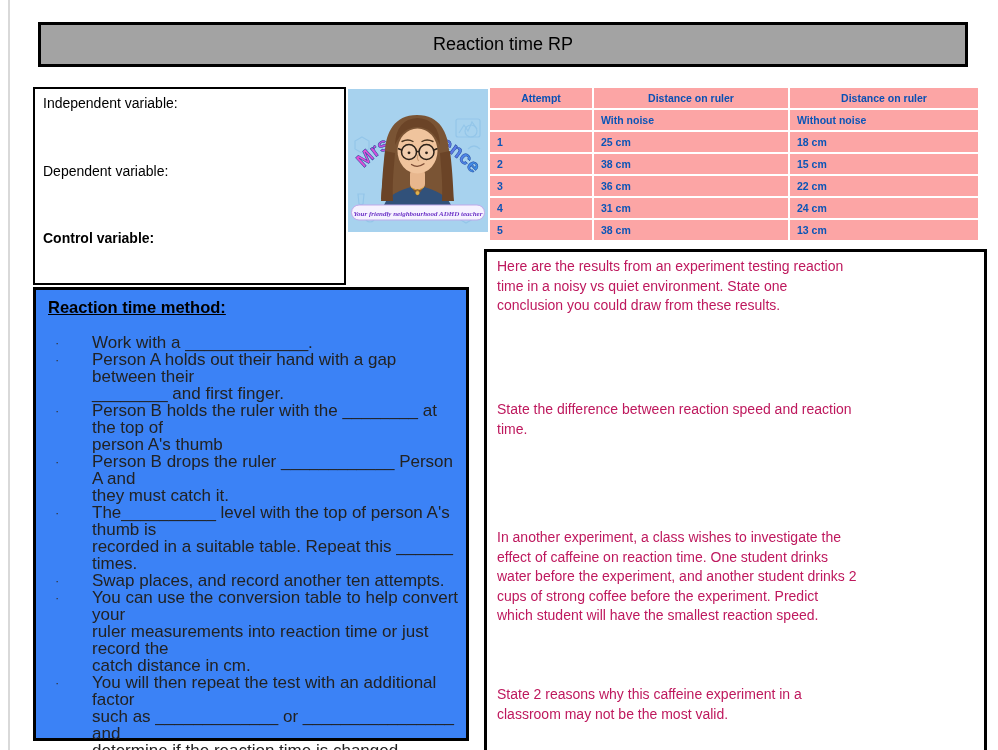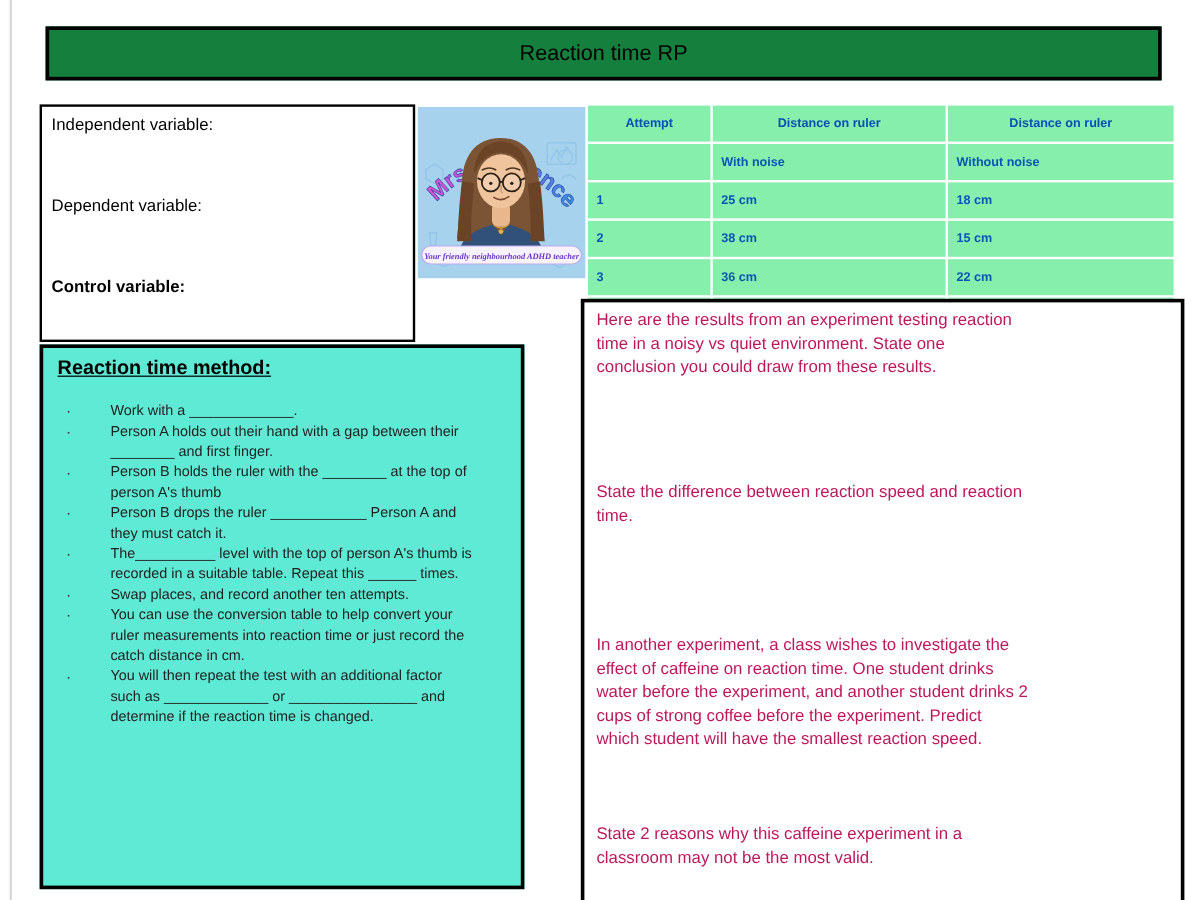--- a/index.html
+++ b/index.html
@@ -2,49 +2,49 @@
 <html><head>
 <meta charset="utf-8">
 <style>
   html,body{margin:0;padding:0;background:#fff;}
   .canvas{position:relative;width:998px;height:750px;background:#ffffff;overflow:hidden;
           font-family:"Liberation Sans",sans-serif;color:#000;}
   .page-edge{position:absolute;left:8px;top:0;width:2px;height:750px;background:#d9d9d9;}
 
   
   .title-box{position:absolute;left:38px;top:22px;width:930px;height:45px;
-             border:3px solid #000;box-sizing:border-box;background:#15803d;}
+             border:3px solid #000;box-sizing:border-box;background:#a3a3a3;}
   .title-box .t{display:block;text-align:center;font-size:18px;line-height:39px;color:#000;}
 
   
   .vars-box{position:absolute;left:33px;top:87px;width:313px;height:198px;
             border:2px solid #000;box-sizing:border-box;background:#fff;}
   .vars-box .vlabel{position:absolute;left:8px;font-size:14px;}
   .v1{top:6px;} .v2{top:74px;} .v3{top:141px;font-weight:bold;}
 
   
   .avatar{position:absolute;left:348px;top:89px;width:140px;height:143px;}
 
   
   .rtable{position:absolute;left:488px;top:86px;border-collapse:separate;border-spacing:2px;
           table-layout:fixed;}
-  .rtable td,.rtable th{background:#86efac;height:30px;font-size:10.5px;color:#0b55b7;
+  .rtable td,.rtable th{background:#fca5a5;height:20px;font-size:10.5px;color:#0b55b7;
           padding:0 0 0 7px;text-align:left;font-weight:bold;overflow:hidden;white-space:nowrap;}
   .rtable th{text-align:center;padding:0;color:#0a50b4;}
   .c1{width:102px;} .c2{width:194px;} .c3{width:188px;}
 
   
-  .method-box{position:absolute;left:33px;top:287px;width:404px;height:454px;
-              border:3px solid #000;box-sizing:border-box;background:#5eead4;}
+  .method-box{position:absolute;left:33px;top:287px;width:436px;height:454px;
+              border:3px solid #000;box-sizing:border-box;background:#3b82f6;}
   .method-title{position:absolute;left:12px;top:8px;font-size:16.5px;font-weight:bold;
                 text-decoration:underline;}
   .method-list{position:absolute;left:19px;top:44px;width:408px;}
   .m-item{display:flex;}
   .m-dot{width:37px;flex:none;font-size:13px;line-height:17px;color:#333;}
-  .m-text{flex:1;font-size:12px;line-height:17px;white-space:pre-line;color:#222;}
+  .m-text{flex:1;font-size:17px;line-height:17px;white-space:pre-line;color:#222;}
   .keywords{position:absolute;left:11px;top:352px;width:432px;font-size:15.5px;
             line-height:29px;white-space:pre-line;color:#111;}
 
   
   .q-box{position:absolute;left:484px;top:249px;width:503px;height:520px;
          border:3px solid #000;box-sizing:border-box;background:#fff;}
   .q{position:absolute;left:10px;width:480px;font-size:14px;font-weight:normal;
      line-height:19.5px;white-space:pre-line;color:#be185d;}
   .q1{top:5px;} .q2{top:148px;} .q3{top:276px;} .q4{top:433px;}
 </style>

